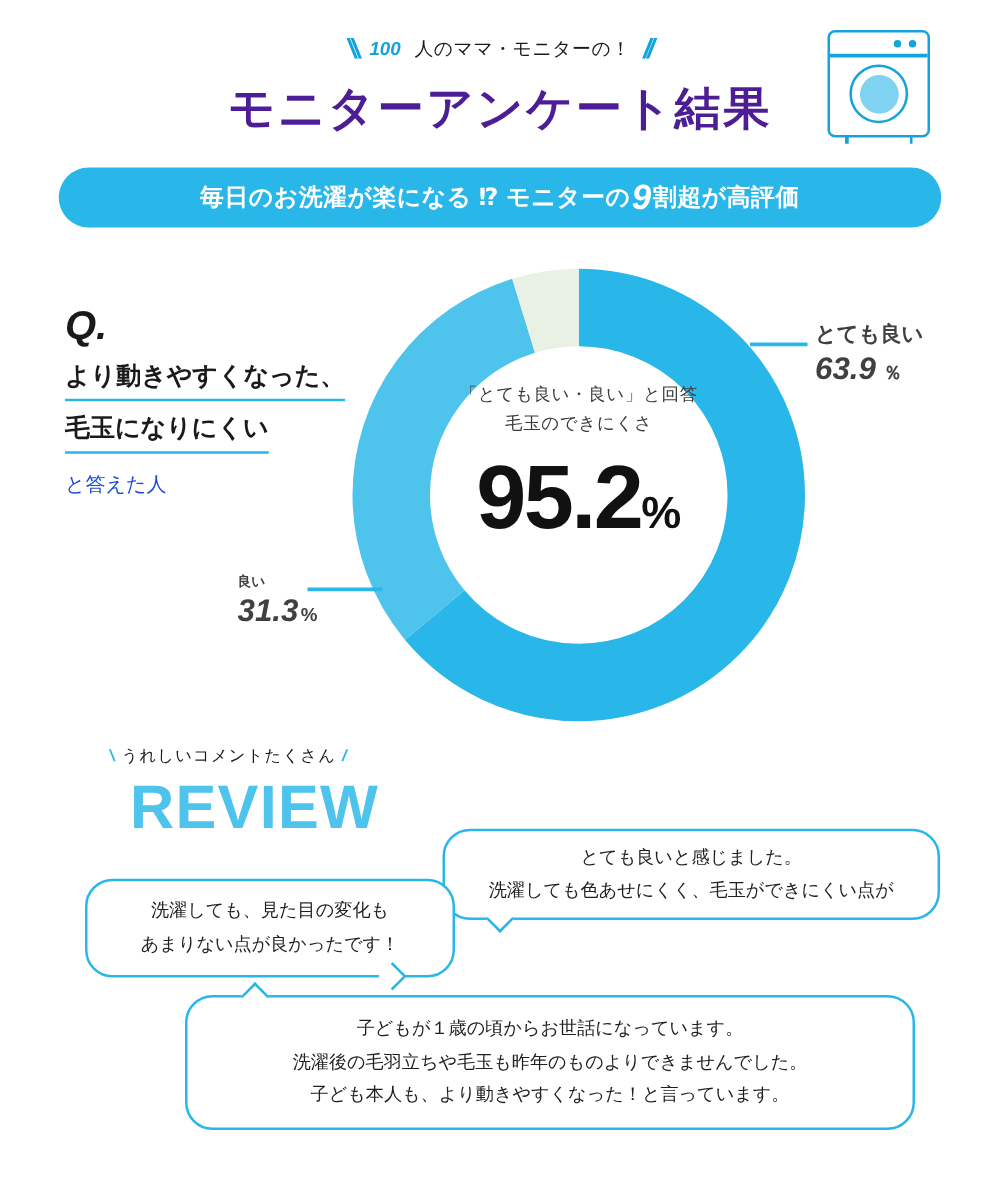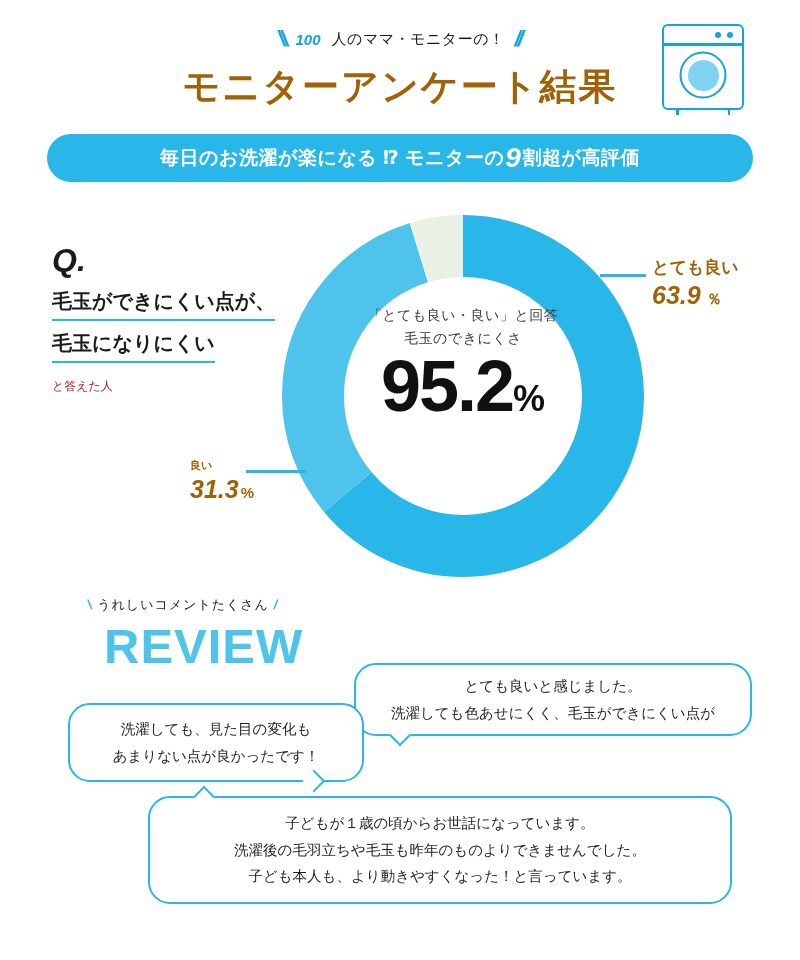--- a/index.html
+++ b/index.html
@@ -48,21 +48,21 @@
     display: inline-block;
   }
   .kicker .slash-l { transform: skewX(12deg); }
   .kicker .slash-r { transform: skewX(-12deg); }
   .kicker-text { font-weight: normal; }
 
   .main-title {
     margin-top: 10px;
     font-size: 37px;
     font-weight: bold;
-    color: #a16207;
+    color: #4c1d95;
     letter-spacing: 2px;
   }
 
   .washer {
     position: absolute;
     right: 56px;
     top: 24px;
     width: 82px;
     height: 86px;
     border: 2.5px solid #14a3dc;
@@ -155,22 +155,22 @@
     font-size: 20px;
     font-weight: bold;
     color: #1a1a1a;
     line-height: 1.5;
     display: inline-block;
     border-bottom: 2px solid #29b6e8;
     padding-bottom: 3px;
     margin-bottom: 7px;
   }
   .q-tail {
-    font-size: 12px;
-    color: #b91c1c;
+    font-size: 16px;
+    color: #1d4ed8;
     margin-top: 8px;
   }
 
   
   .donut-wrap {
     position: absolute;
     left: 279px;
     top: 212px;
     width: 368px;
     height: 368px;
@@ -182,37 +182,37 @@
     top: 92px;
     text-align: center;
   }
   .donut-center .cap {
     font-size: 14px;
     color: #3a3a3a;
     line-height: 1.65;
     letter-spacing: 0.5px;
   }
   .donut-center .pct {
-    margin-top: 0;
+    margin-top: 12px;
     font-size: 72px;
     font-weight: bold;
     color: #111111;
     letter-spacing: -2px;
     line-height: 1;
   }
   .donut-center .pct .sym {
     font-size: 36px;
     letter-spacing: 0;
   }
 
   
   .lab {
     position: absolute;
     font-weight: bold;
-    color: #a16207;
+    color: #404040;
   }
   .lab-good {
     left: 652px;
     top: 256px;
     text-align: left;
   }
   .lab-good .name { font-size: 17px; }
   .lab-good .val {
     font-size: 25px;
     font-style: italic;
@@ -349,21 +349,21 @@
 </div>
 
 <div class="banner">
   <span>毎日のお洗濯が楽になる ⁉ モニターの</span>
   <span class="big">9</span>
   <span>割超が高評価</span>
 </div>
 
 <div class="q-block">
   <div class="q-mark">Q.</div>
-  <div><span class="q-line">毛玉ができにくい点が、</span></div>
+  <div><span class="q-line">より動きやすくなった、</span></div>
   <div><span class="q-line">毛玉になりにくい</span></div>
   <div class="q-tail">と答えた人</div>
 </div>
 
 <div class="donut-wrap">
   <svg width="368" height="368" viewBox="0 0 368 368">
 
     <g transform="translate(184,184)">
 
       <circle r="150" fill="none" stroke="#29b6e8" stroke-width="62" stroke-dasharray="602.3 340.4" stroke-dashoffset="0" transform="rotate(-90)"></circle>

